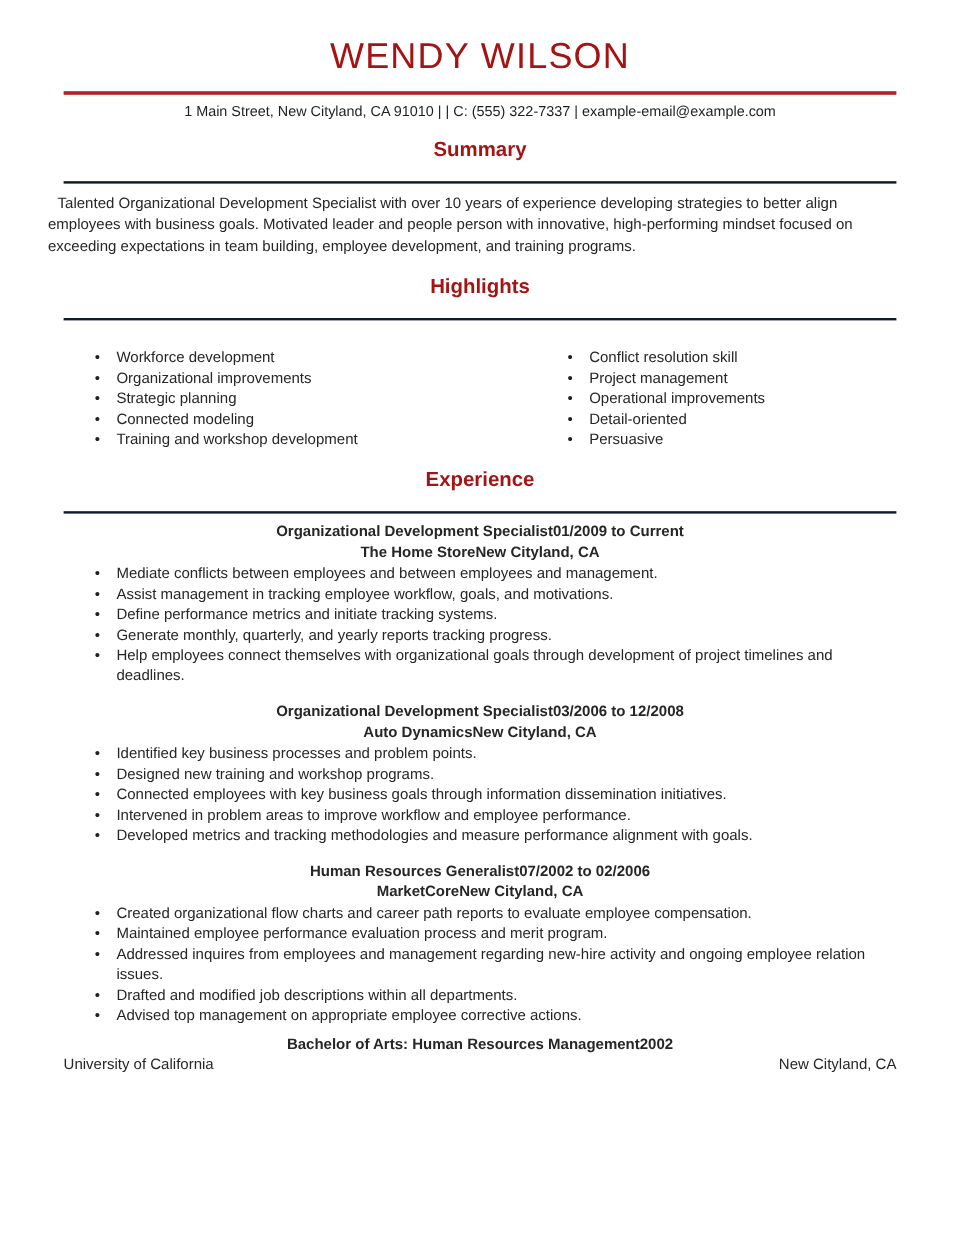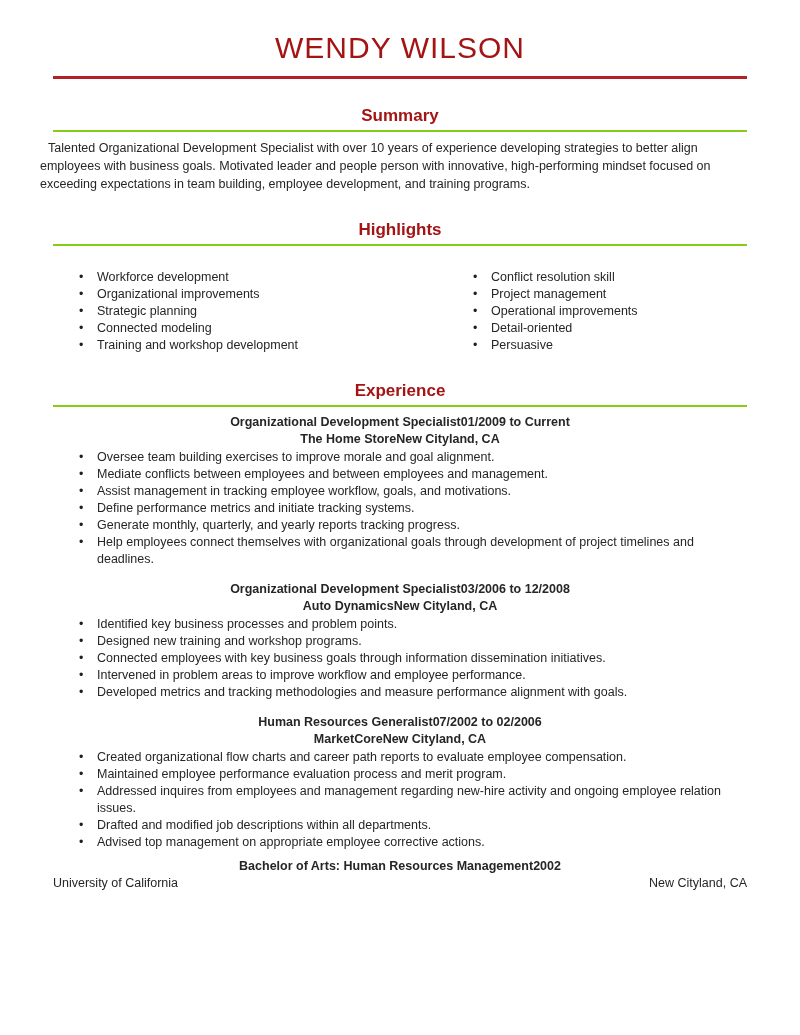--- a/index.html
+++ b/index.html
@@ -36,23 +36,23 @@
     color: #1f1f1f;
     margin-top: 7px;
   }
 
   
   .section-heading {
     color: #a31414;
     font-size: 17px;
     font-weight: 700;
     text-align: center;
-    margin: 27px 0 0 0;
-    padding-bottom: 4px;
-    border-bottom: 2px solid #84cc16;
+    margin: 15px 0 0 0;
+    padding-bottom: 16px;
+    border-bottom: 2px solid #0f172a;
     line-height: 20px;
   }
 
   
   .summary-text {
     margin: 7px -4px 0 -13px;
     line-height: 18px;
     text-indent: 8px;
   }
 
@@ -93,20 +93,21 @@
 </head>
 <body>
 
 <div class="page">
   <div class="content">
 
     <div class="name">
       <span class="name-first">WENDY</span><span class="name-last">WILSON</span>
     </div>
     <div class="header-rule"></div>
+    <div class="contact">1 Main Street, New Cityland, CA 91010 | | C: (555) 322-7337 | example-email@example.com</div>
 
     <div class="section-heading">Summary</div>
     <div class="summary-text">Talented Organizational Development Specialist with over 10 years of experience developing strategies to better align employees with business goals. Motivated leader and people person with innovative, high-performing mindset focused on exceeding expectations in team building, employee development, and training programs.</div>
 
     <div class="section-heading">Highlights</div>
     <div class="highlights-row">
       <ul class="bullets hl-col-left">
         <li>Workforce development</li>
         <li>Organizational improvements</li>
         <li>Strategic planning</li>
@@ -127,21 +128,20 @@
     <div class="job">
       <div class="row-split bold">
         <span>Organizational Development Specialist</span>
         <span>01/2009 to Current</span>
       </div>
       <div class="row-split bold">
         <span>The Home Store</span>
         <span>New Cityland, CA</span>
       </div>
       <ul class="bullets">
-        <li>Oversee team building exercises to improve morale and goal alignment.</li>
         <li>Mediate conflicts between employees and between employees and management.</li>
         <li>Assist management in tracking employee workflow, goals, and motivations.</li>
         <li>Define performance metrics and initiate tracking systems.</li>
         <li>Generate monthly, quarterly, and yearly reports tracking progress.</li>
         <li>Help employees connect themselves with organizational goals through development of project timelines and deadlines.</li>
       </ul>
     </div>
 
     <div class="job">
       <div class="row-split bold">

